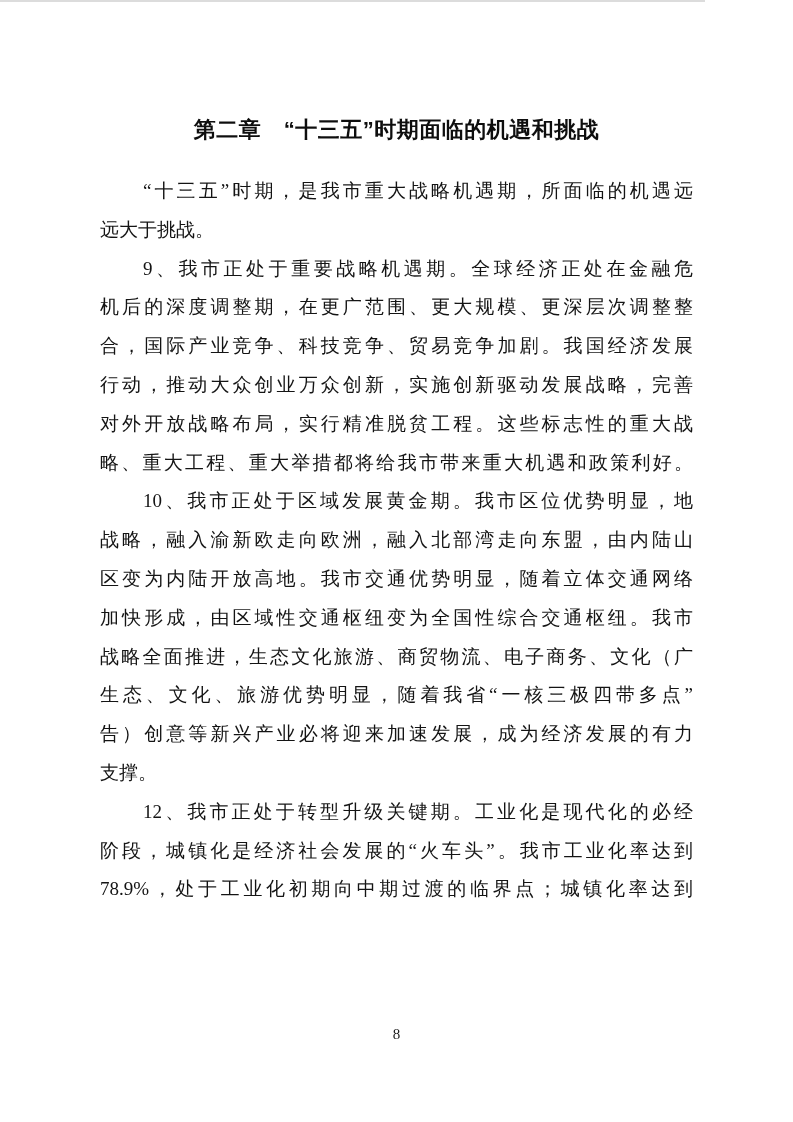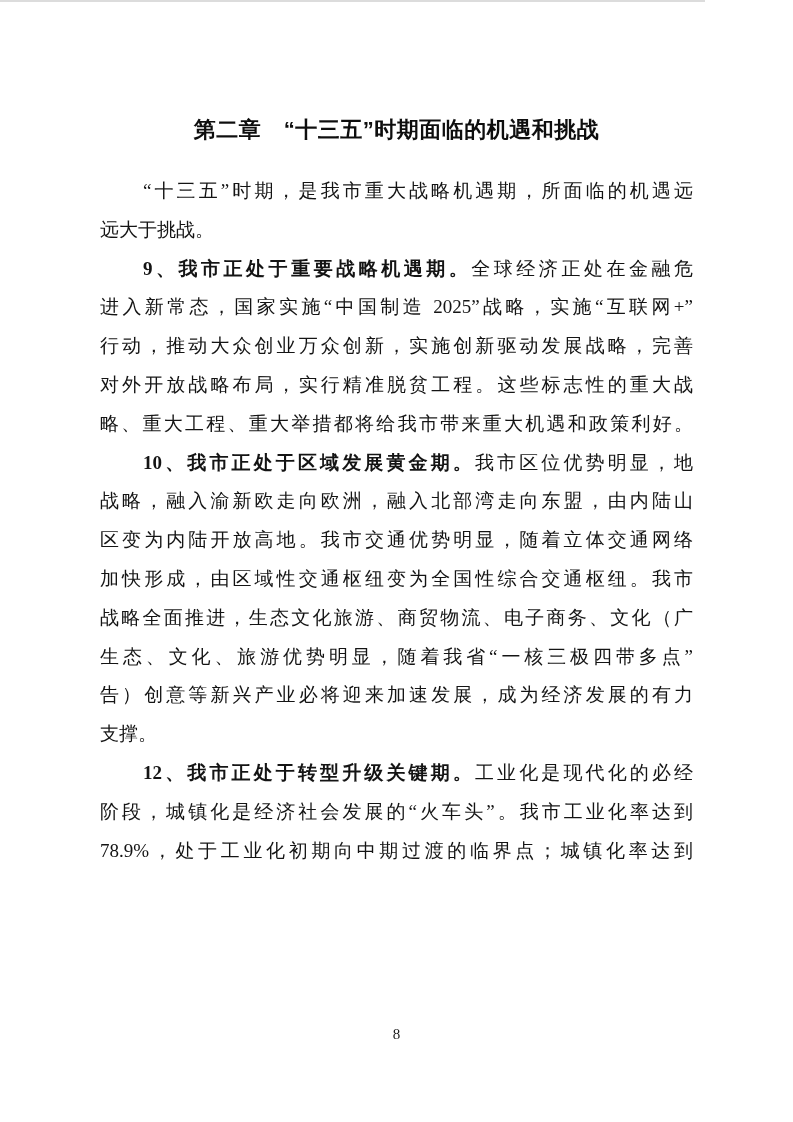--- a/index.html
+++ b/index.html
@@ -45,21 +45,21 @@
   }
   .para { margin: 0; padding: 0; }
   .line {
     text-align: justify;
     text-align-last: justify;
     text-justify: inter-character;
     white-space: normal;
   }
   .line.end { text-align-last: left; }
   .line.indent { text-indent: 43px; }
-  .bold { font-weight: 700; }
+  .bold { font-weight: 400; }
   .page-number {
     position: absolute;
     top: 1026px;
     left: 0;
     width: 793px;
     text-align: center;
     font-size: 15px;
     color: #1c1c1c;
   }
 </style>
@@ -72,21 +72,22 @@
   <div class="doc-title">第二章　“十三五”时期面临的机遇和挑战</div>
 
   <div class="doc-body">
 
   <div class="para">
         <div class="line indent"><span class="">“十三五”时期，是我市重大战略机遇期，所面临的机遇远</span></div>
         <div class="line end"><span class="">远大于挑战。</span></div>
       </div>
       <div class="para">
         <div class="line indent"><span class="bold">9、我市正处于重要战略机遇期。</span><span class="">全球经济正处在金融危</span></div>
-        <div class="line"><span class="">进入新常态，国家实施“中国制造 2025”战略，实施“互联网+”</span></div>
+        <div class="line"><span class="">机后的深度调整期，在更广范围、更大规模、更深层次调整整</span></div>
+        <div class="line"><span class="">合，国际产业竞争、科技竞争、贸易竞争加剧。我国经济发展</span></div>
         <div class="line"><span class="">行动，推动大众创业万众创新，实施创新驱动发展战略，完善</span></div>
         <div class="line"><span class="">对外开放战略布局，实行精准脱贫工程。这些标志性的重大战</span></div>
         <div class="line"><span class="">略、重大工程、重大举措都将给我市带来重大机遇和政策利好。</span></div>
       </div>
       <div class="para">
         <div class="line indent"><span class="bold">10、我市正处于区域发展黄金期。</span><span class="">我市区位优势明显，地</span></div>
         <div class="line"><span class="">战略，融入渝新欧走向欧洲，融入北部湾走向东盟，由内陆山</span></div>
         <div class="line"><span class="">区变为内陆开放高地。我市交通优势明显，随着立体交通网络</span></div>
         <div class="line"><span class="">加快形成，由区域性交通枢纽变为全国性综合交通枢纽。我市</span></div>
         <div class="line"><span class="">战略全面推进，生态文化旅游、商贸物流、电子商务、文化（广</span></div>

